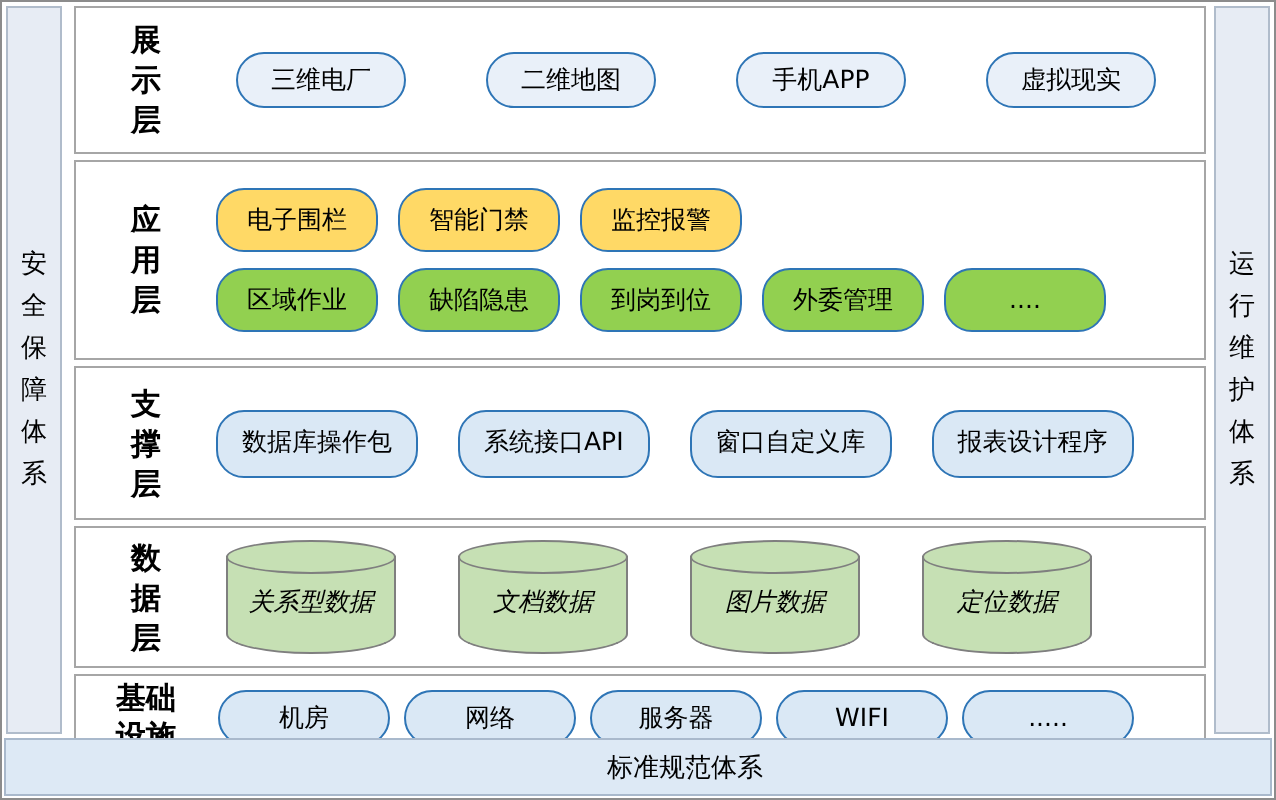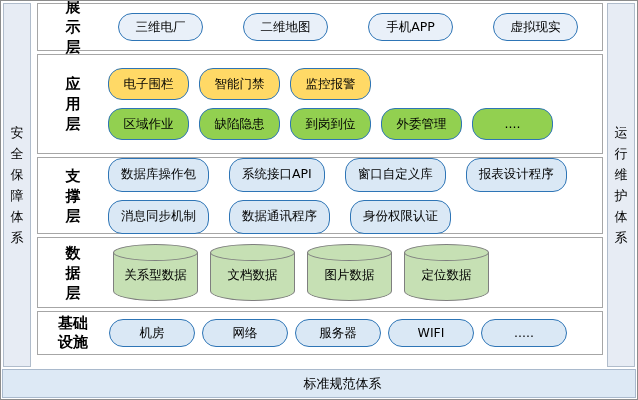--- a/index.html
+++ b/index.html
@@ -25,39 +25,39 @@
     position:absolute;left:1px;right:1px;top:368px;height:29px;box-sizing:border-box;
     background:var(--bottom_fill,#DDE9F5);border:1px solid var(--bottom_border,#A9B9CC);
     display:flex;align-items:center;justify-content:center;font-size:13px;padding-left:47px;
   }
   
   .layers{position:absolute;left:36px;top:2px;width:566px;}
   .layer{
     box-sizing:border-box;border:1px solid var(--layer_border,#A6A6A6);
     background:#fff;display:flex;margin-bottom:3px;
   }
-  .layer:nth-child(1){height:48px;justify-content:flex-end;}
+  .layer:nth-child(1){height:74px;justify-content:flex-end;}
   .layer:nth-child(2){height:100px;}
   .layer:nth-child(3){height:77px;}
   .layer:nth-child(4){height:71px;}
   .layer:nth-child(5){height:44px;margin-bottom:0;}
   .layer-label{
     flex:0 0 70px;display:flex;align-items:center;justify-content:center;
   }
   .layer-label-text{
     display:block;width:17px;text-align:center;font-weight:bold;font-size:15px;
     line-height:20px;word-break:break-all;
   }
   .layer:nth-child(5) .layer-label-text{width:34px;line-height:19px;}
   .rows{flex:1;min-width:0;display:flex;flex-direction:column;justify-content:center;gap:8px;}
   .row{display:flex;align-items:center;}
   .layer:nth-child(1) .row{padding-left:10px;gap:40px;}
   .layer:nth-child(2) .row{gap:10px;}
   .layer:nth-child(3) .row{gap:20px;}
-  .layer:nth-child(4) .row{padding-left:5px;gap:12px;}
+  .layer:nth-child(4) .row{padding-left:5px;gap:31px;font-style:italic;}
   .layer:nth-child(5) .row{padding-left:1px;gap:7px;}
   
   .box{
     box-sizing:border-box;display:flex;align-items:center;justify-content:center;
     font-size:12.5px;line-height:1;flex:0 0 auto;border-radius:14px;
   }
   .box-lightblue{
     width:85px;height:28px;
     background:var(--presentation_fill,#E9F0F9);border:1.5px solid var(--box_border_blue,#2E75B6);
   }
@@ -136,25 +136,20 @@
         <div class="layer-label">
           <span class="layer-label-text">支撑层</span>
         </div>
         <div class="rows">
           <div class="row">
             <div class="box box-blue">数据库操作包</div>
             <div class="box box-blue">系统接口API</div>
             <div class="box box-blue">窗口自定义库</div>
             <div class="box box-blue">报表设计程序</div>
           </div>
-          <div class="row">
-            <div class="box box-blue">消息同步机制</div>
-            <div class="box box-blue">数据通讯程序</div>
-            <div class="box box-blue">身份权限认证</div>
-          </div>
         </div>
       </section>
       <section class="layer">
         <div class="layer-label">
           <span class="layer-label-text">数据层</span>
         </div>
         <div class="rows">
           <div class="row">
             <div class="box box-cylinder">
               <span class="cyl-shape"></span>

